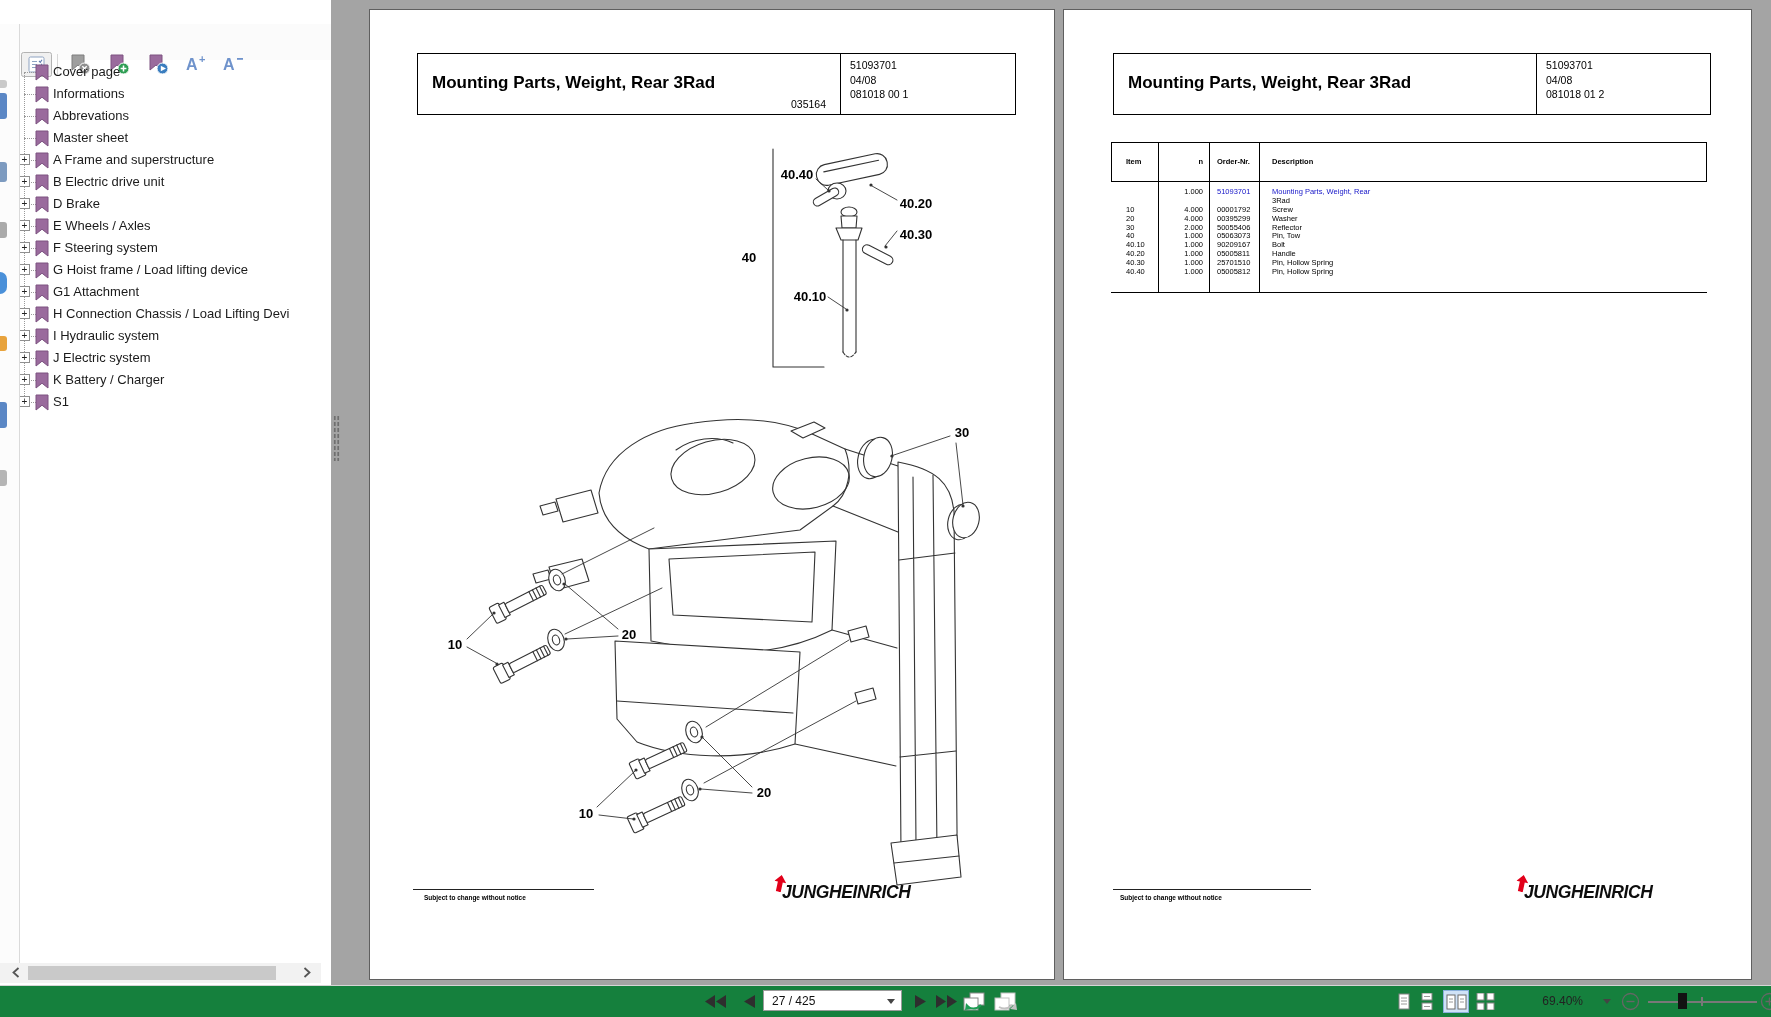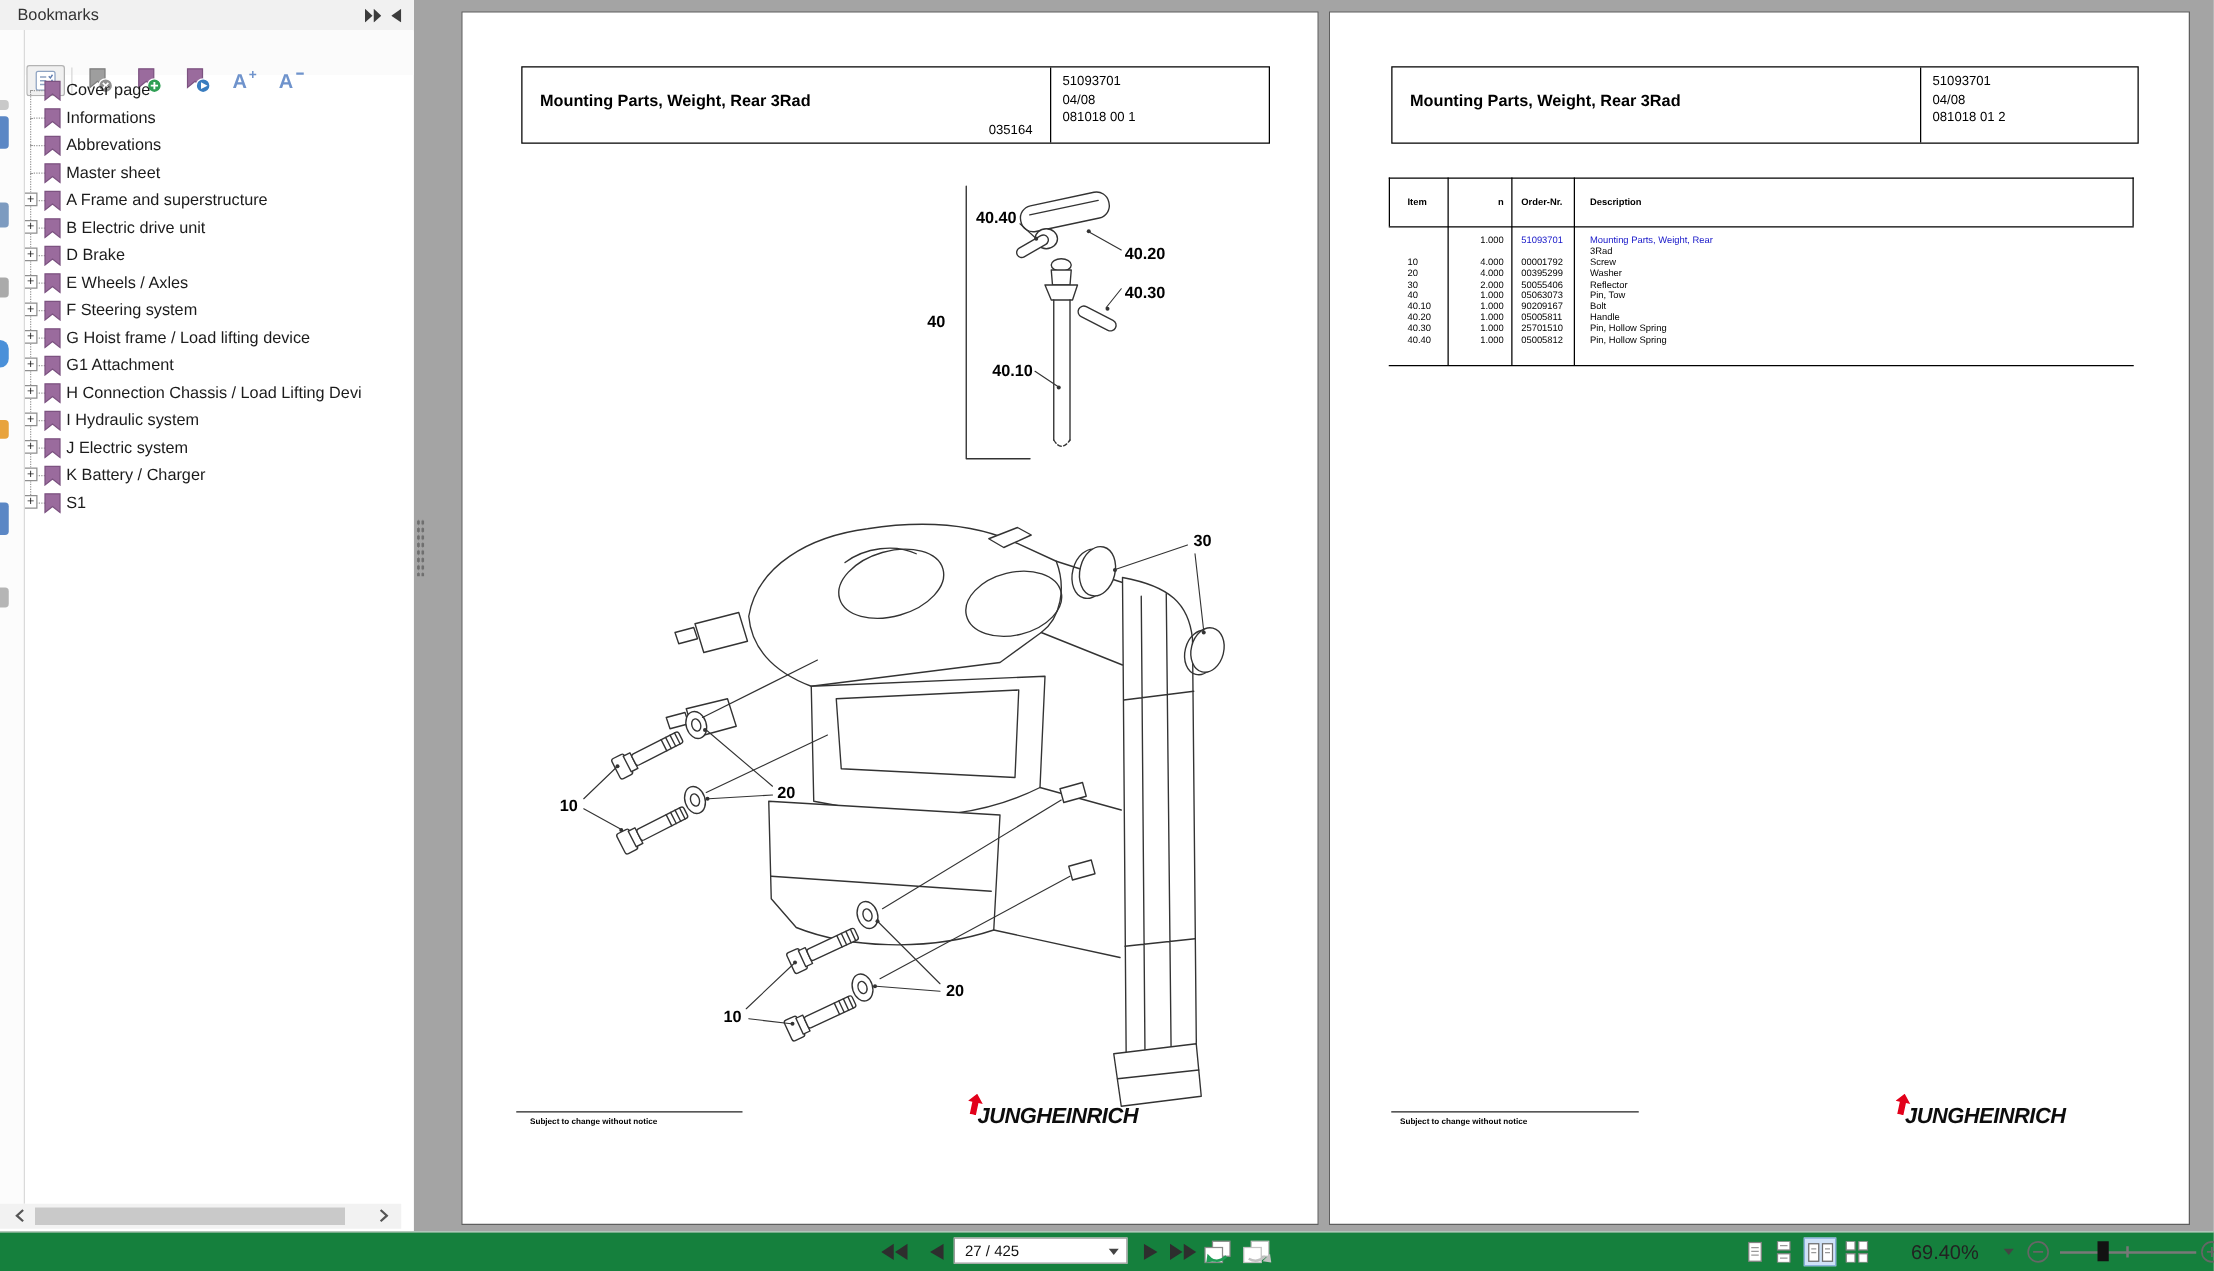--- a/index.html
+++ b/index.html
@@ -8,21 +8,21 @@
   
   #doc-area{position:absolute;left:331px;top:0;width:1440px;height:985px;background:#a4a4a4;}
   .page{position:absolute;background:#fff;border:1px solid #5f5f5f;box-sizing:border-box;}
   #page-left{left:38px;top:9px;width:686px;height:971px;}
   #page-right{left:732px;top:9px;width:689px;height:971px;}
   
   .ph-box{position:absolute;border:1.2px solid #000;}
   #page-left .ph-box{left:47px;top:43px;width:597px;height:60px;}
   #page-right .ph-box{left:49px;top:43px;width:596px;height:60px;}
   .ph-divider{position:absolute;left:422px;top:0;bottom:0;width:1.2px;background:#000;}
-  .ph-title{position:absolute;left:14px;top:19px;font-size:13px;font-weight:700;color:#000;}
+  .ph-title{position:absolute;left:14px;top:19px;font-size:17px;font-weight:700;color:#000;}
   .ph-code{position:absolute;right:189px;bottom:4px;font-size:10.5px;color:#000;}
   .ph-right{position:absolute;left:432px;top:4px;font-size:10.5px;line-height:14.5px;color:#000;}
   
   .pt-wrap{position:absolute;left:47px;top:132px;width:596px;height:159px;font-size:7.5px;color:#000;}
   .pt-line{position:absolute;background:#000;}
   .pt-vline{position:absolute;background:#000;width:1px;}
   .pt-head{position:absolute;top:15px;left:0;right:0;display:flex;font-weight:600;}
   .pt-row{display:flex;height:8.9px;line-height:9.2px;}
   .c-item{width:47px;padding-left:15px;box-sizing:border-box;}
   .c-n{width:51px;text-align:right;padding-right:6px;box-sizing:border-box;}
@@ -62,21 +62,21 @@
   #sb-thumb{position:absolute;left:28px;top:3px;width:248px;height:14px;background:#c9c9c9;}
   .sb-chev{position:absolute;top:4px;}
   #splitter-grip{position:absolute;left:333px;top:415px;width:7px;height:46px;z-index:11;
     background-image:radial-gradient(#6f6f6f 1px, transparent 1.3px);background-size:3.5px 6px;}
   
   #bottombar{position:absolute;left:0;top:985px;width:1771px;height:32px;background:#15803d;border-top:1px solid #d6d6d6;z-index:10;box-sizing:border-box;}
   .bb{position:absolute;}
   #page-box{left:763px;top:4px;width:139px;height:21px;background:#fff;border:1px solid #9b9b9b;
     font-size:12px;line-height:21px;padding-left:8px;box-sizing:border-box;color:#111;}
   .caret{width:0;height:0;border-left:4px solid transparent;border-right:4px solid transparent;border-top:5px solid #444;}
-  #zoom-text{left:1520px;top:8px;width:63px;text-align:right;font-size:16px;color:#222;}
+  #zoom-text{left:1520px;top:8px;width:63px;text-align:right;font-size:12px;color:#222;}
   #zoom-track{left:1648px;top:15px;width:109px;height:2px;background:#787878;}
   #zoom-tick{left:1701px;top:11px;width:2px;height:9px;background:#787878;}
   #zoom-thumb{left:1678px;top:7px;width:9px;height:16px;background:#121212;}
   #layout-facing-box{left:1443px;top:4px;width:26px;height:23px;background:#cfe2f7;border:1px solid #8ab0dc;box-sizing:border-box;}
 </style>
 </head>
 <body>
 
 <div id="root">
 
@@ -328,30 +328,20 @@
       <div class="dlabel" style="left: 749px; top: 257px;">40</div>
       <div class="dlabel" style="left: 810px; top: 296px;">40.10</div>
       <div class="dlabel" style="left: 962px; top: 432px;">30</div>
       <div class="dlabel" style="left: 455px; top: 644px;">10</div>
       <div class="dlabel" style="left: 629px; top: 634px;">20</div>
       <div class="dlabel" style="left: 586px; top: 813px;">10</div>
       <div class="dlabel" style="left: 764px; top: 792px;">20</div>
     </div>
 
   <div id="sidebar">
-    <div id="sb-header">
-      <span id="sb-title">Bookmarks</span>
-      <svg class="sb-hicon" style="right:26px;" width="13" height="11" viewBox="0 0 13 11">
-        <polygon points="0,0 6,5.5 0,11" fill="#3c3c3c"></polygon>
-          <polygon points="7,0 13,5.5 7,11" fill="#3c3c3c"></polygon>
-      </svg>
-      <svg class="sb-hicon" style="right:10px;" width="8" height="11" viewBox="0 0 8 11">
-        <polygon points="8,0 0,5.5 8,11" fill="#3c3c3c"></polygon>
-      </svg>
-    </div>
 
     <div id="sb-toolbar">
       <svg class="tb-icon" style="left:21px;top:28px;" width="31" height="25" viewBox="0 0 31 25">
         <rect x="0.5" y="0.5" width="30" height="24" rx="2" fill="#f0f0f0" stroke="#b3b3b3"></rect>
         <rect x="8" y="5" width="15" height="15" rx="1.5" fill="#fff" stroke="#8ea3c2"></rect>
         <path d="M11,9.5 h5 M11,12.5 h5 M11,15.5 h5" stroke="#8ea3c2" stroke-width="1.2"></path>
         <path d="M18,9 l1.3,1.3 L21,7.8 M18,13 l1.3,1.3 L21,11.8" stroke="#5f7db0" stroke-width="1.1" fill="none"></path>
       </svg>
       <svg class="tb-icon" style="left:71px;" width="20" height="22" viewBox="0 0 20 22">
         <path d="M1,1 h12 v15 l-6,-5 l-6,5 z" fill="#9e9e9e" stroke="#7d7d7d"></path>

